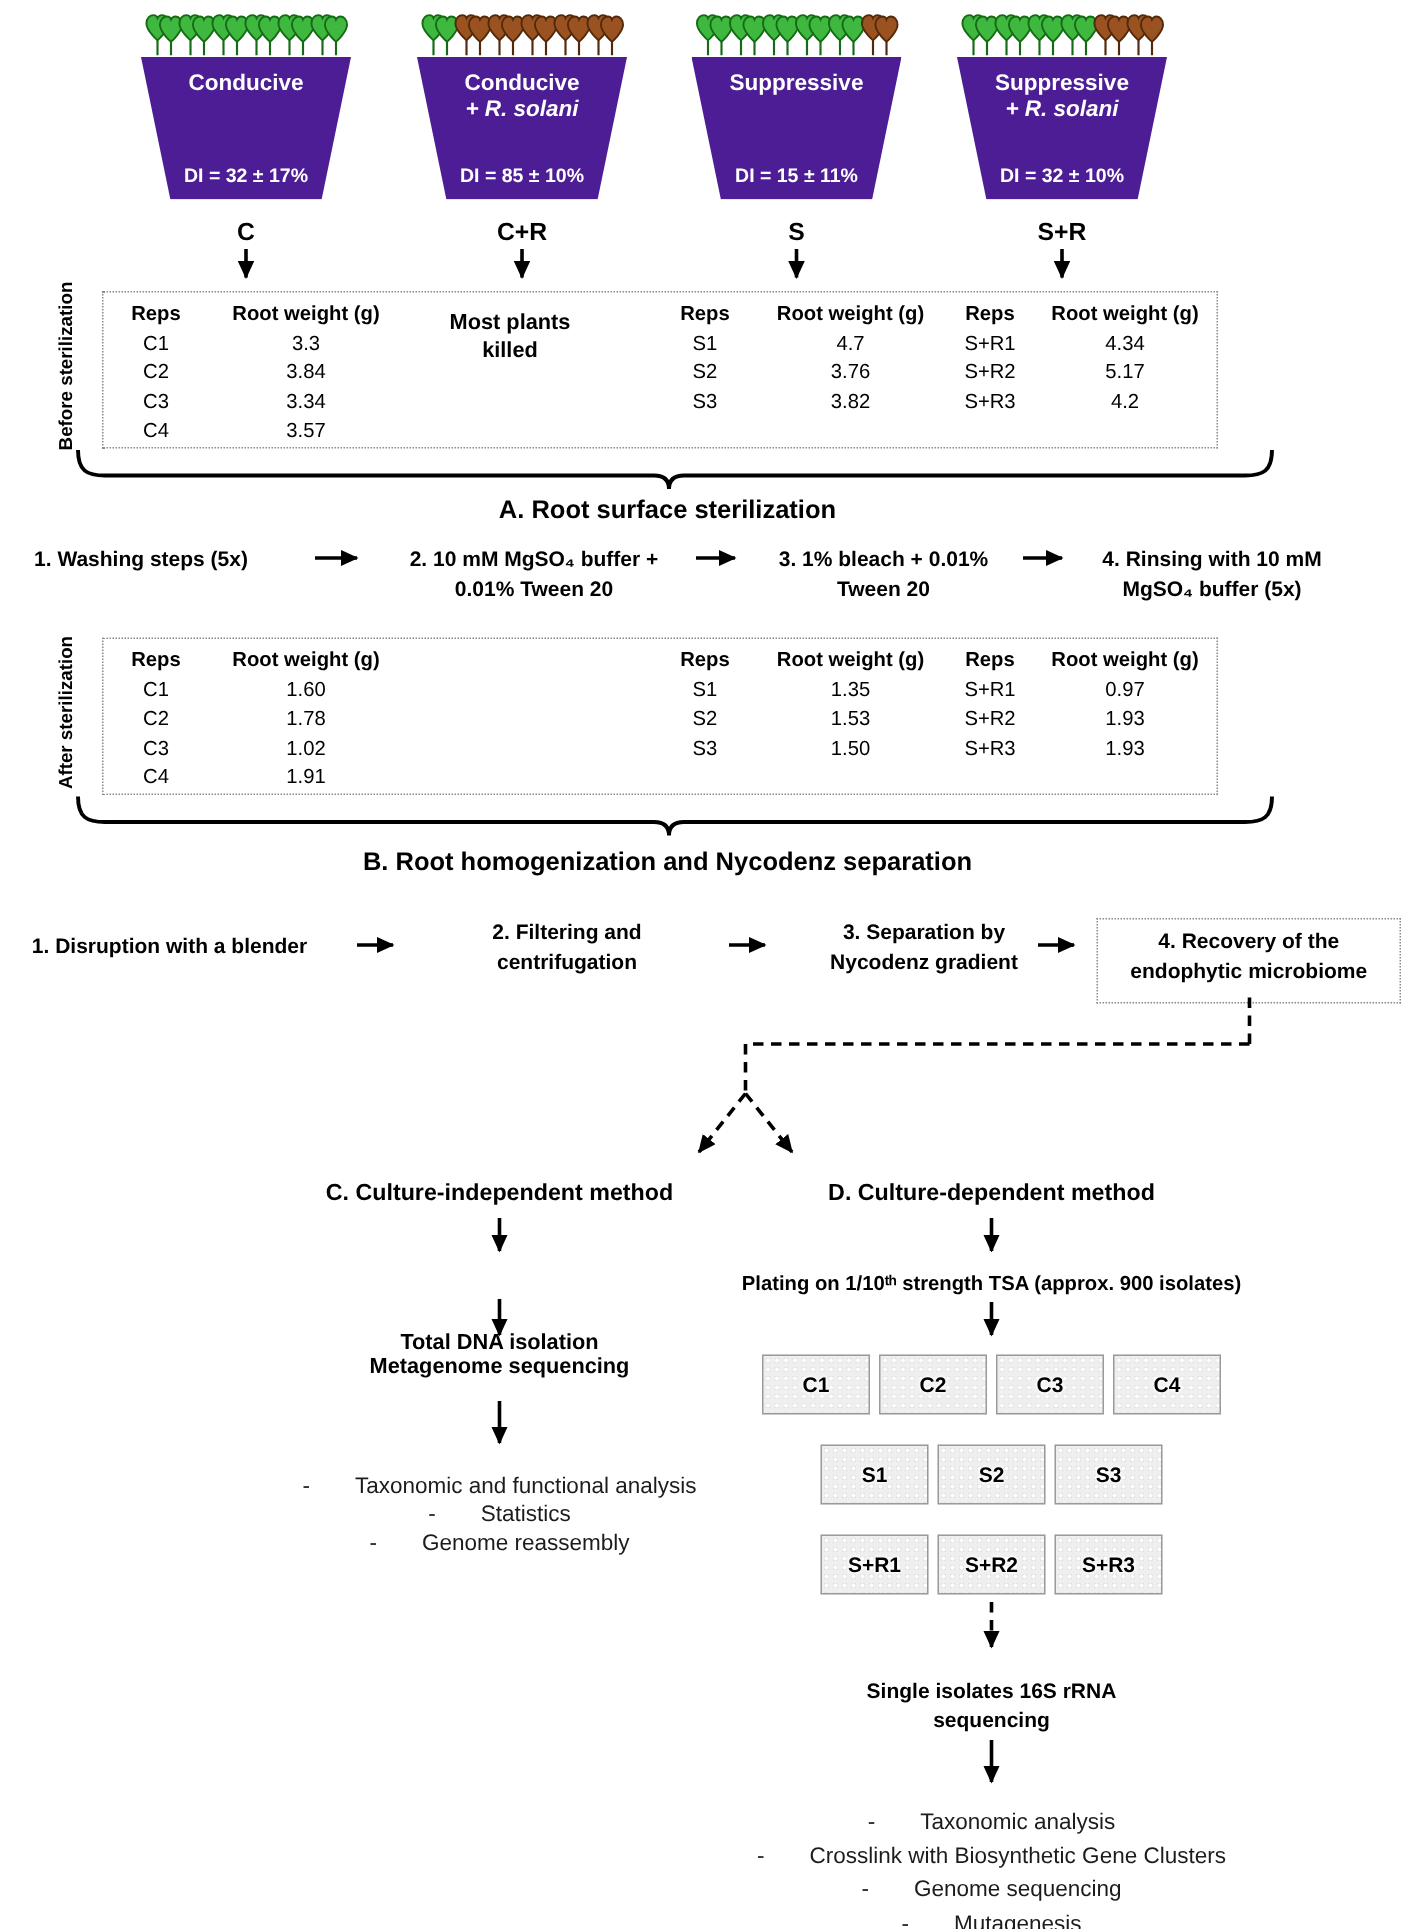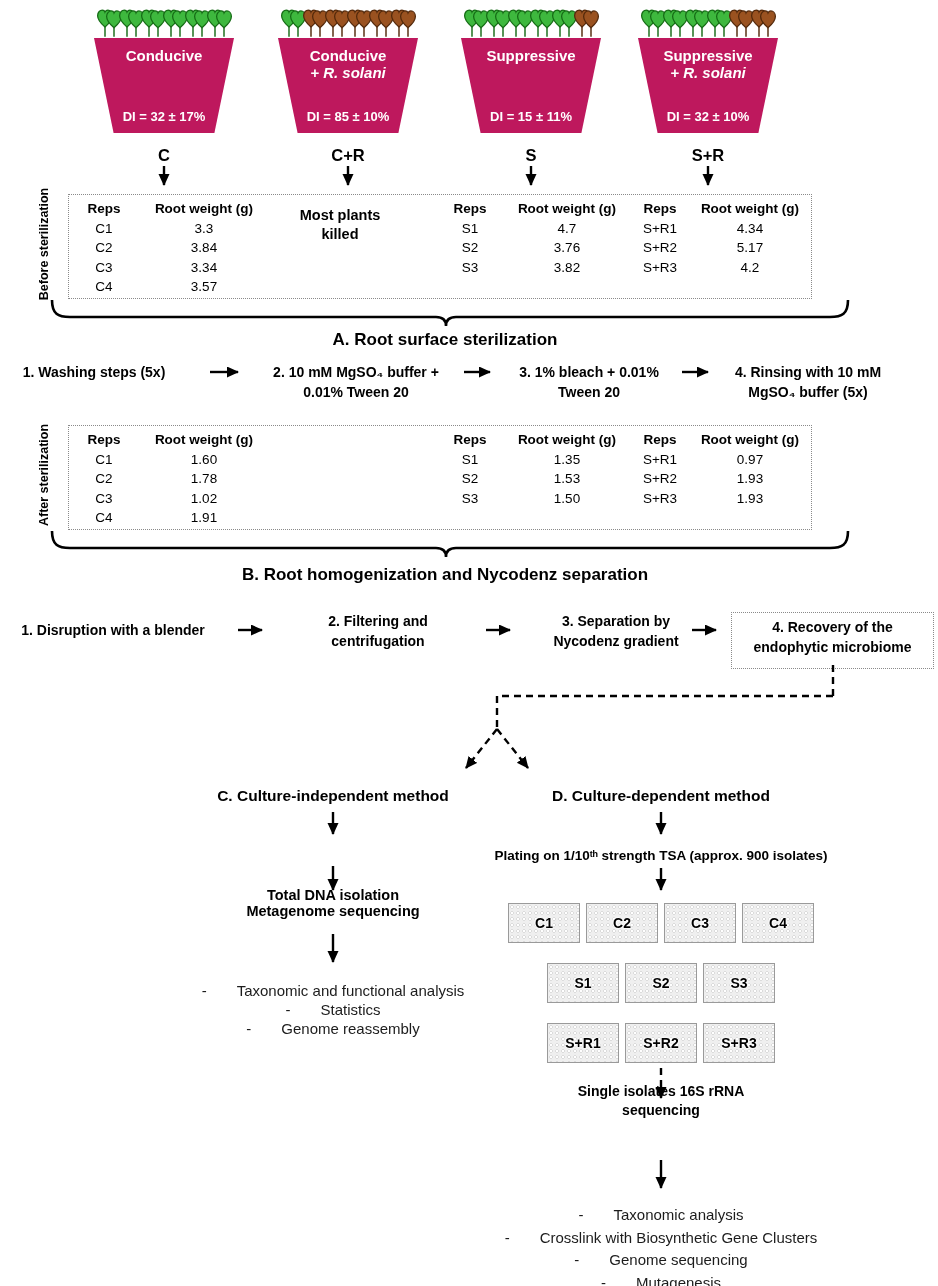--- a/index.html
+++ b/index.html
@@ -2,21 +2,21 @@
 <html><head>
 <meta charset="utf-8">
 <style>
   html,body{margin:0;padding:0;background:#fff;}
   #canvas{position:relative;width:938px;height:1286px;background:#fff;overflow:hidden;
     font-family:"Liberation Sans","DejaVu Sans",sans-serif;color:#000;}
   
   .pot-unit{position:absolute;top:5px;width:150px;}
   .leaves{display:flex;justify-content:center;height:33px;}
   .leaves svg:not(:first-child){margin-left:-5px;}
-  .pot{width:140px;height:95px;margin:0 auto;background:#be185d;position:relative;
+  .pot{width:140px;height:95px;margin:0 auto;background:#4c1d95;position:relative;
     clip-path:polygon(0 0,100% 0,86% 100%,14% 100%);color:#fff;text-align:center;}
   .pot-title{padding-top:9px;font-size:15px;line-height:17px;font-weight:bold;}
   .pot-sub{font-style:italic;font-size:15px;line-height:18px;font-weight:bold;}
   .pot-di{position:absolute;bottom:9px;left:0;right:0;font-size:13px;font-weight:bold;}
   .code{text-align:center;font-size:16.5px;font-weight:bold;margin-top:13px;}
   
   .dotbox{position:absolute;border:1.5px dotted #8a8a8a;}
   .side-label{position:absolute;width:120px;font-size:12.5px;font-weight:bold;text-align:center;
     transform:rotate(-90deg);}
   .dtable{position:absolute;display:grid;text-align:center;font-size:13.5px;line-height:19.5px;}
@@ -384,21 +384,21 @@
       <div class="plate">
         <span>S+R1</span>
       </div>
       <div class="plate">
         <span>S+R2</span>
       </div>
       <div class="plate">
         <span>S+R3</span>
       </div>
     </div>
-  <div class="nodetext" style="left:531px;top:1082px;width:260px;font-size:14px">
+  <div class="nodetext" style="left:531px;top:1118px;width:260px;font-size:14px">
     <div>Single isolates 16S rRNA</div>
     <div>sequencing</div>
   </div>
   <div class="bullets" style="left:441px;top:1204px;width:440px;line-height:22.5px">
     <div class="bullet-line">
         <span class="dash">-</span>
         <span>Taxonomic analysis</span>
       </div>
     <div class="bullet-line">
         <span class="dash">-</span>

